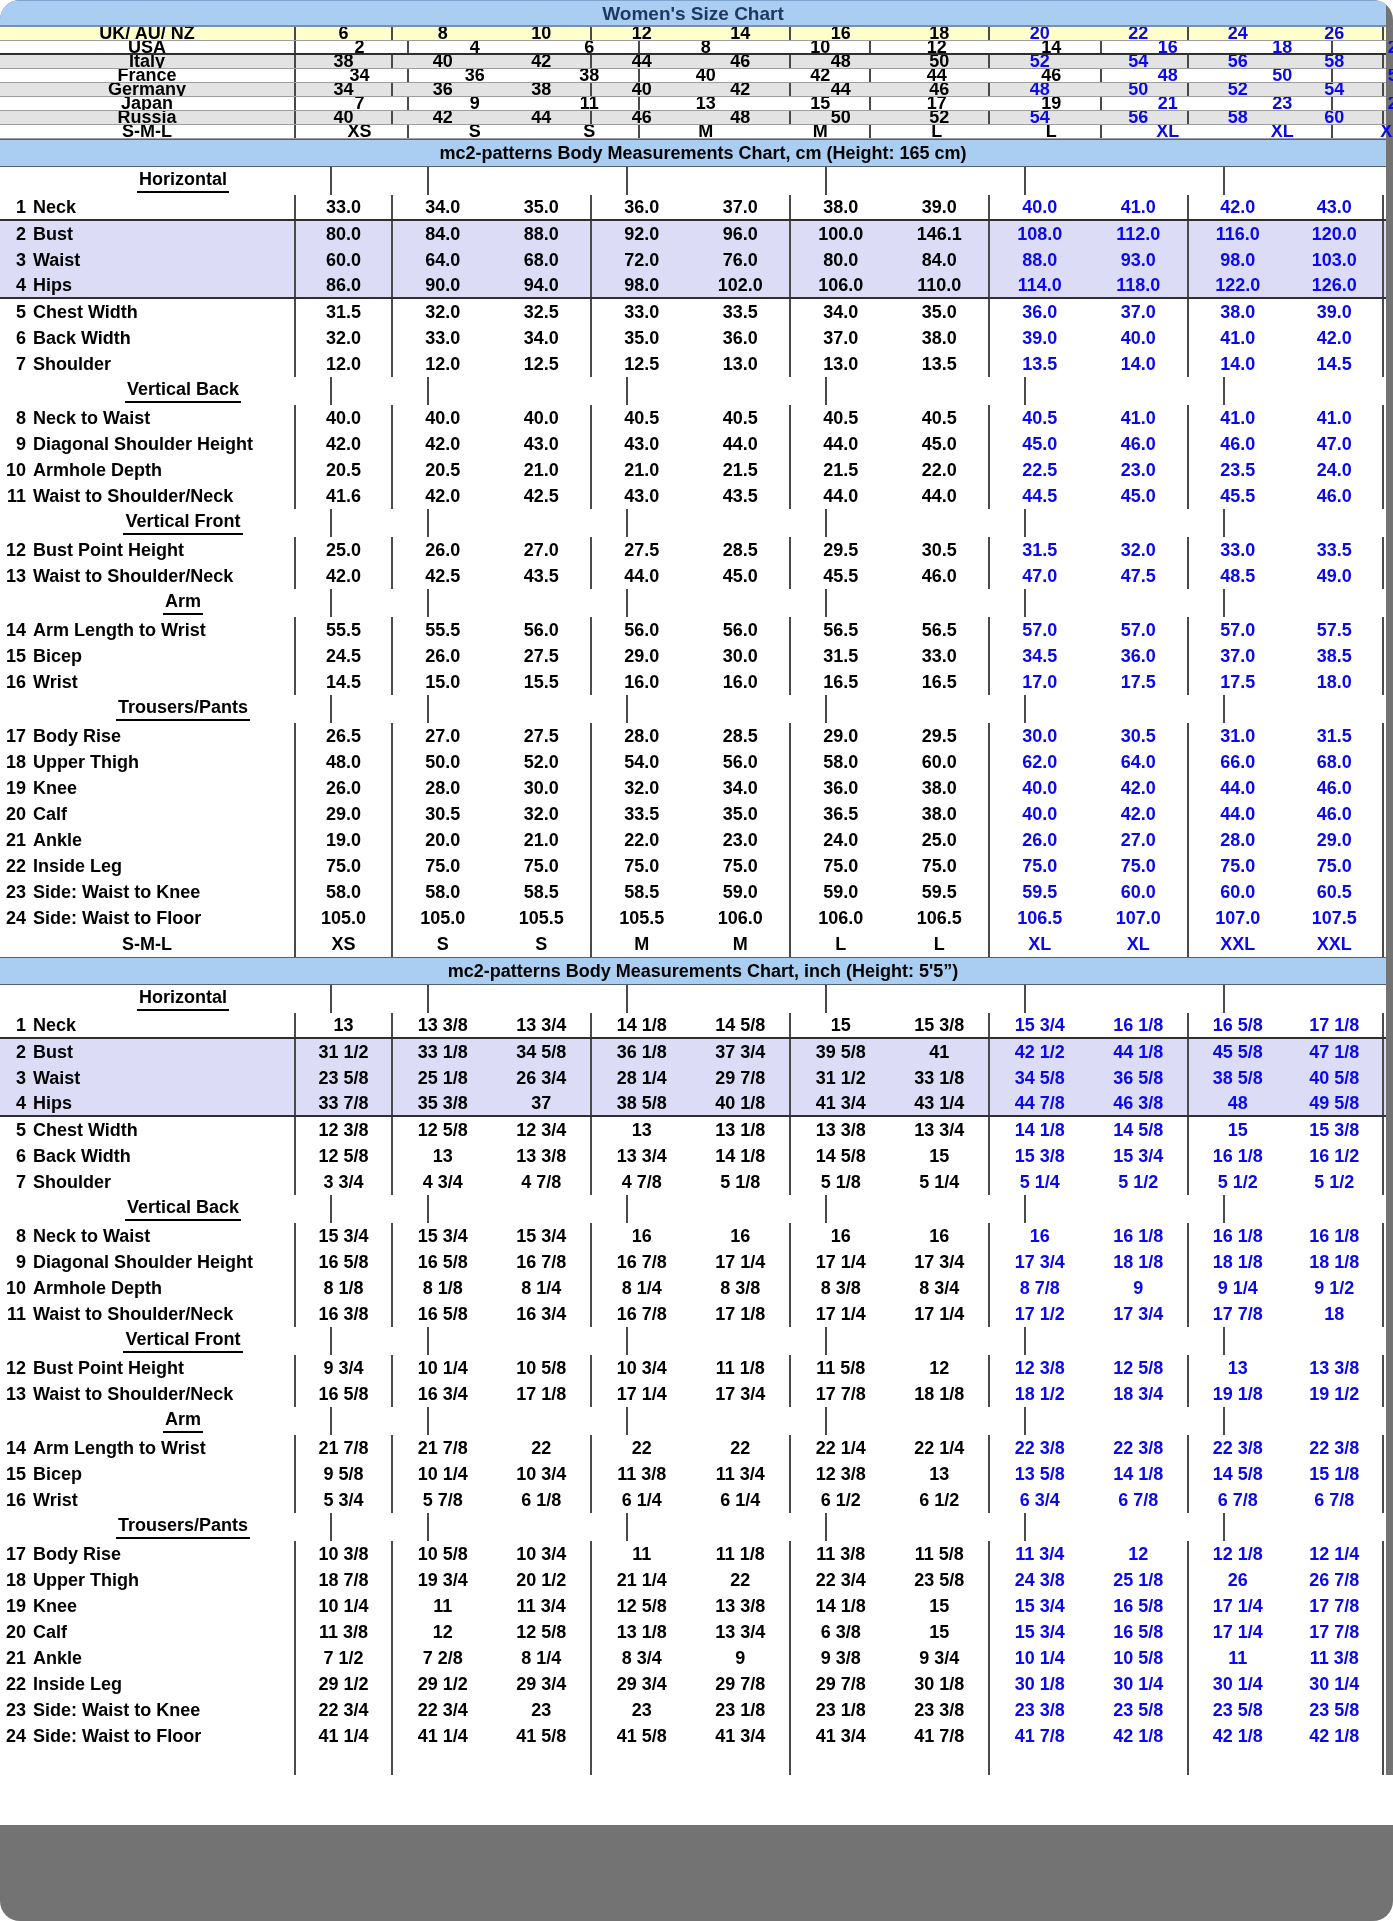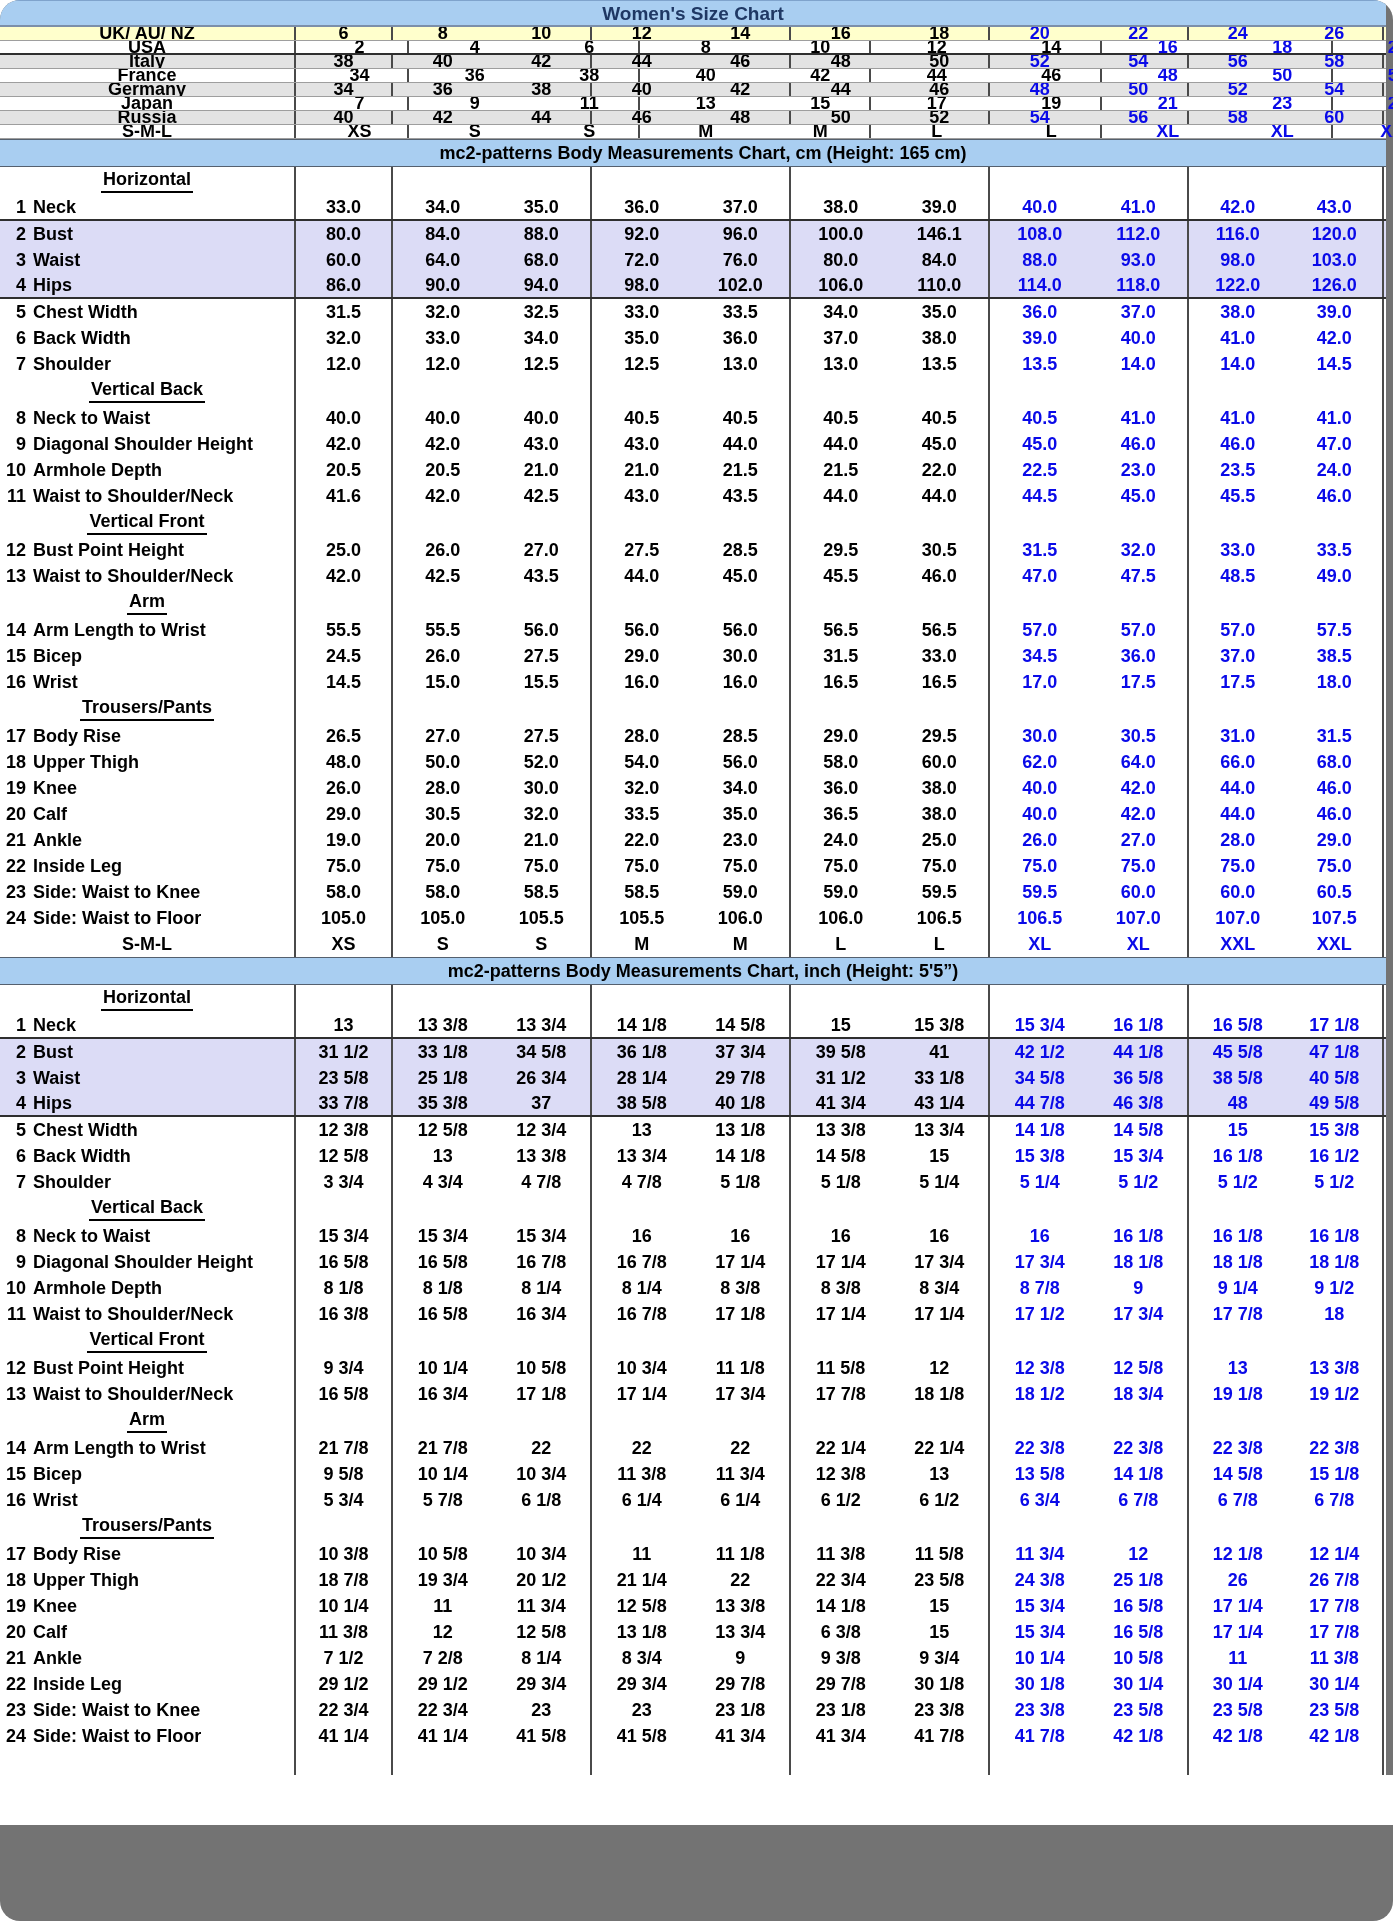--- a/index.html
+++ b/index.html
@@ -39,21 +39,21 @@
   .cell {
     display: flex; align-items: center; justify-content: center;
     font-size: 18px; color: #000;
     overflow: hidden; white-space: nowrap;
     height: 100%;
   }
   .gb { border-right: 2px solid var(--c-border, #4A4A4A); }
   .blue { color: var(--c-blue, #0A0AE8); }
   .size-row { height: 14px; border-bottom: 1px solid var(--c-thin, #9E9E9E); }
   .m-row   { height: 26px; }
-  .s-row   { height: 28px; }
+  .s-row   { height: 28px; padding-left: 36px; }
   .tail-row{ height: 26px; }
   .thickb  { border-bottom: 2px solid var(--c-thick, #2F2F2F) !important; }
   .bg-yellow { background: var(--c-yellow, #FFFFCC); }
   .bg-gray   { background: var(--c-gray, #E3E3E3); }
   .bg-lav    { background: var(--c-lav, #DCDCF6); }
   .bg-white  { background: #fff; gap: 16px; }
   .lab-left { justify-content: flex-start; }
   .num { flex: none; width: 26px; text-align: right; margin-right: 7px; }
   .nm  { flex: none; }
   .sec { border-bottom: 2px solid #000; padding: 0 2px 1px 2px; }

